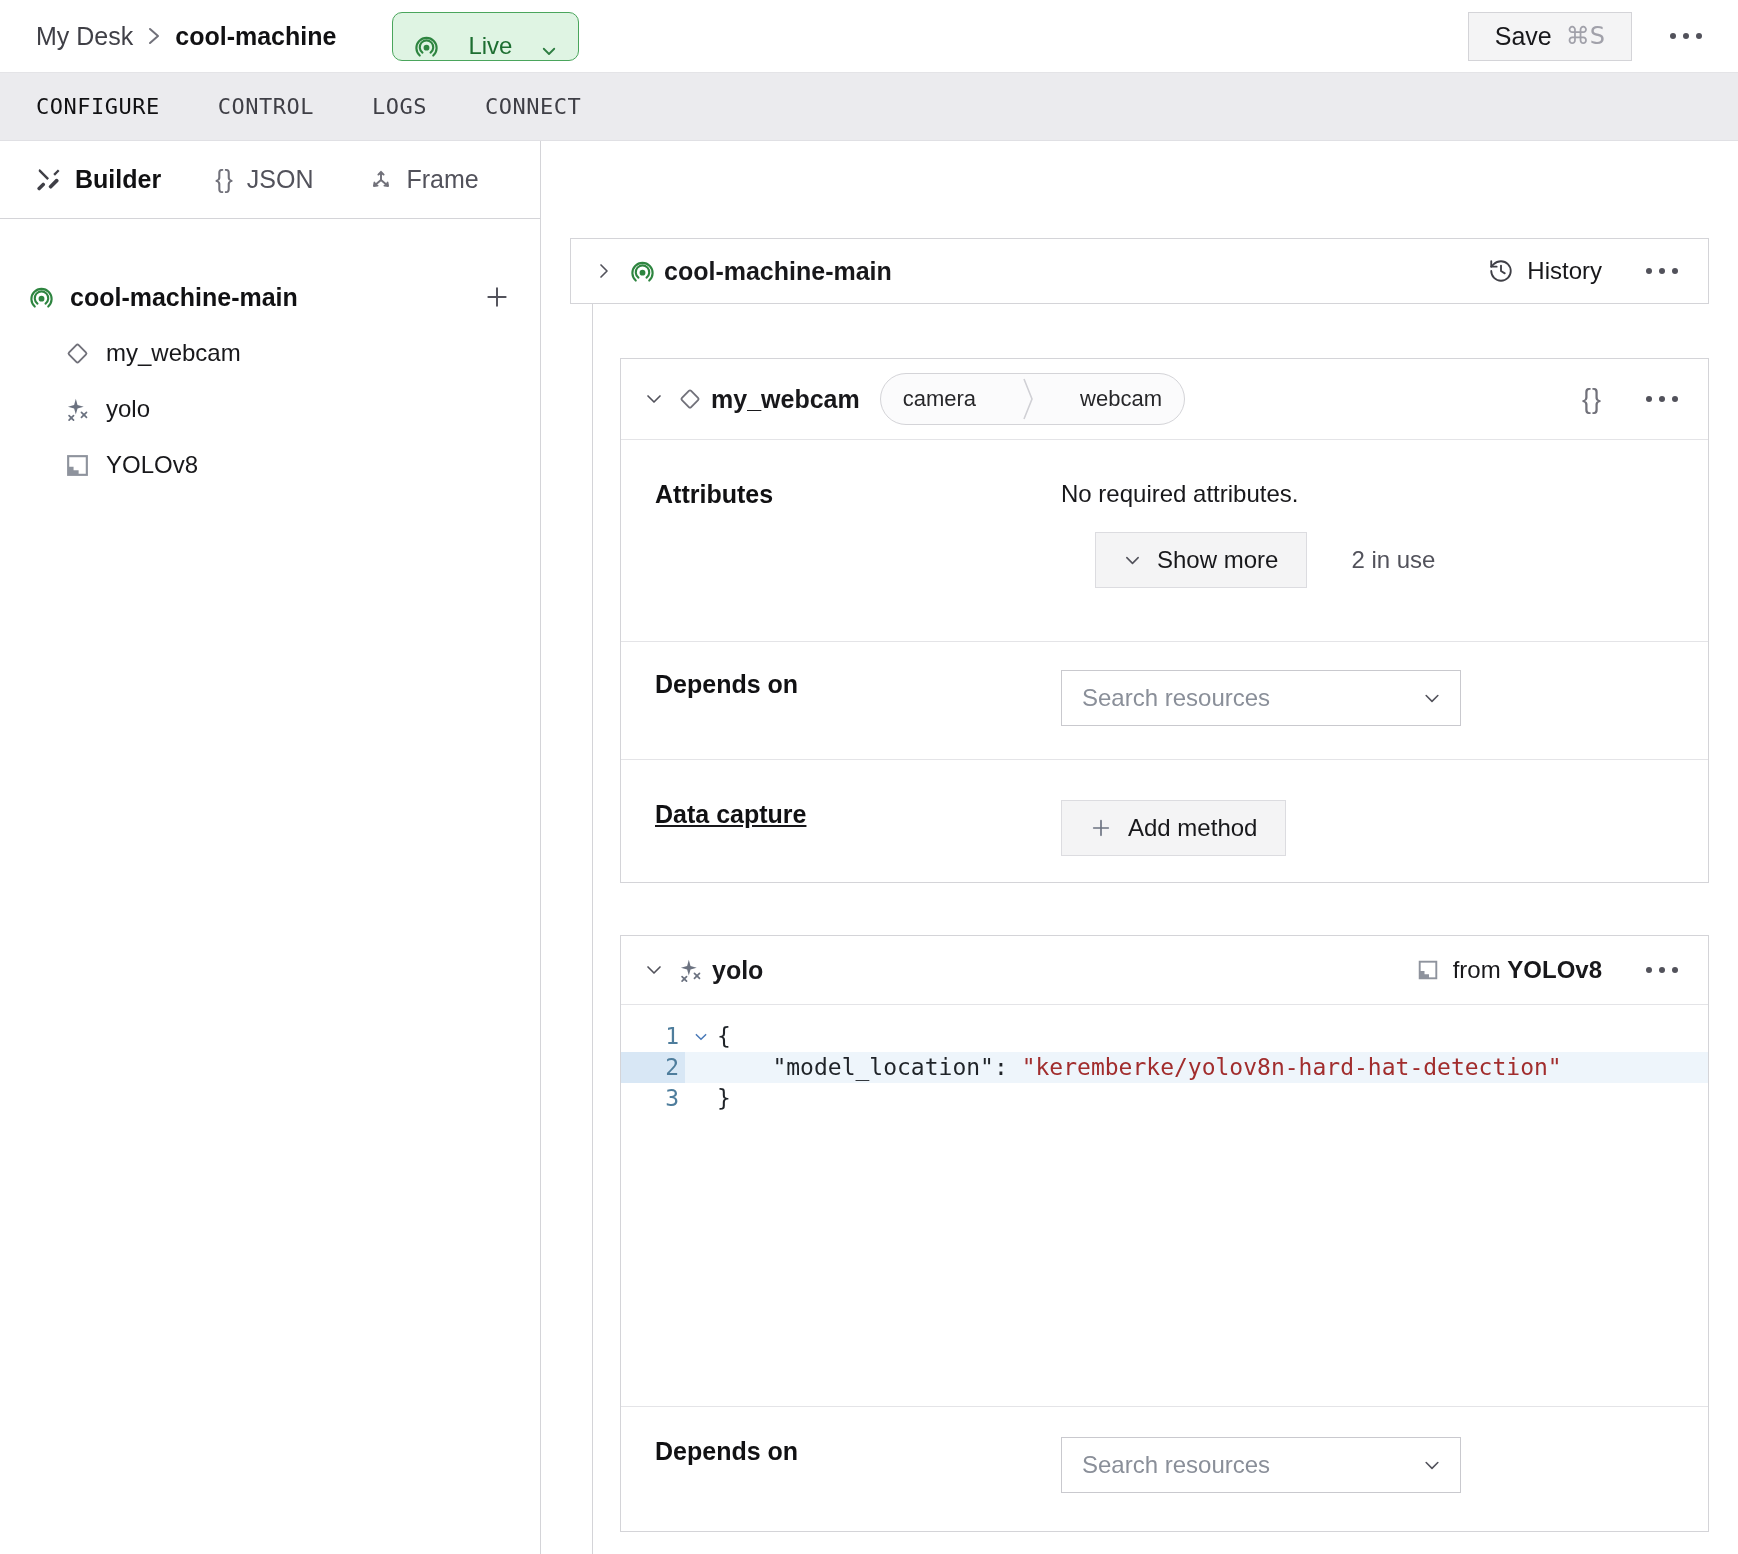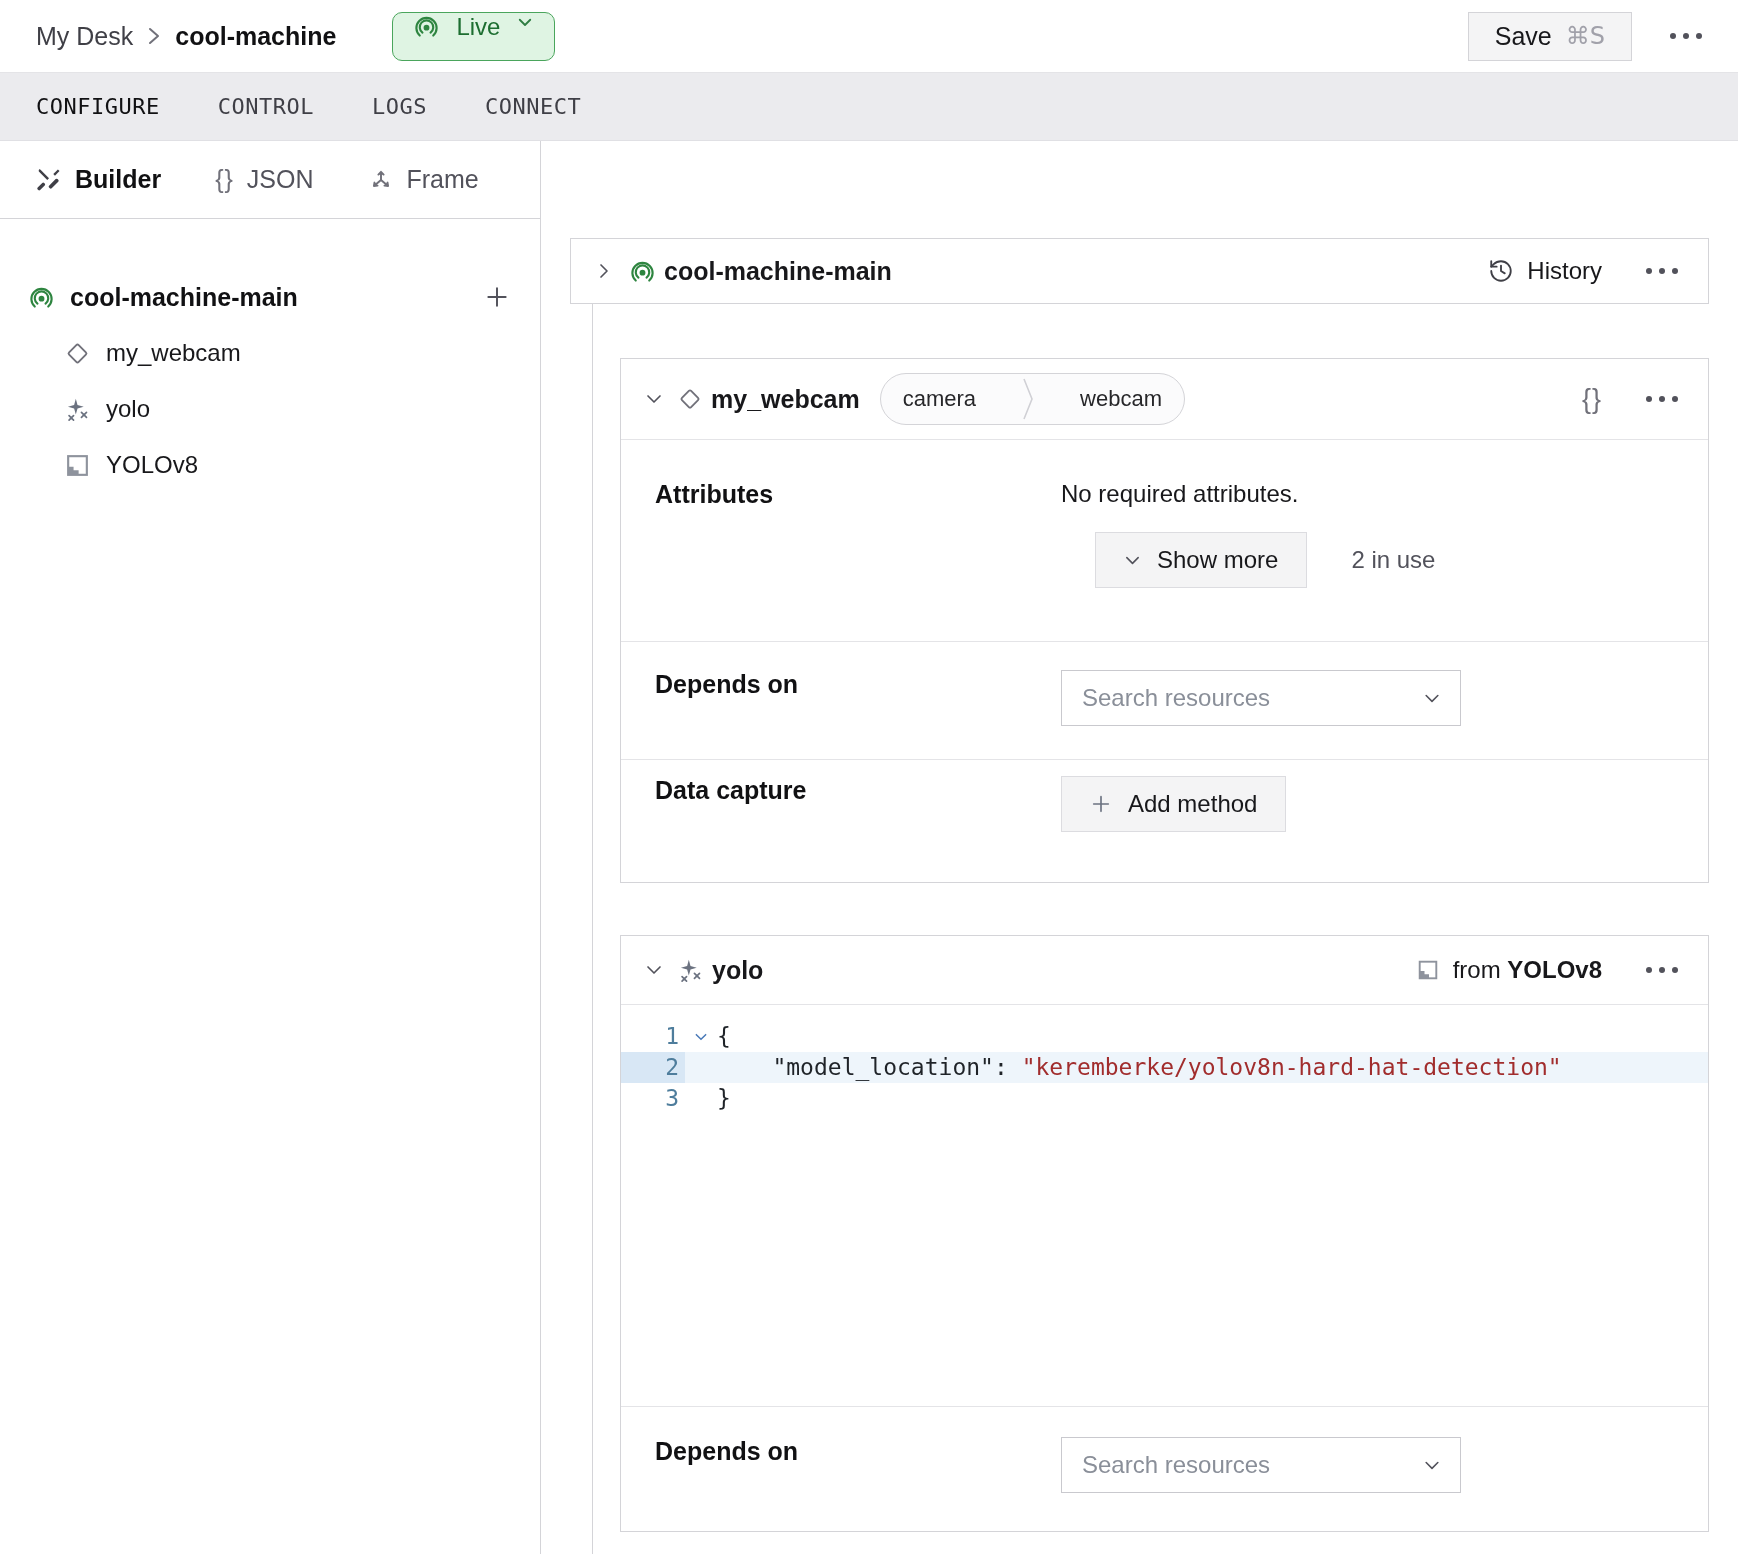--- a/index.html
+++ b/index.html
@@ -14,21 +14,21 @@
   
   .topbar {
     height:73px; display:flex; align-items:center;
     padding:0 30px 0 36px; border-bottom:1px solid #e4e4e7; background:#fff;
   }
   .crumb-parent { font-size:25px; color:#3f3f46; cursor:pointer; }
   .crumb-sep { margin:0 14px; color:#71717a; }
   .crumb-current { font-size:25px; font-weight:700; color:#111113; }
   .live-badge {
     margin-left:56px; height:49px; padding:0 20px;
-    display:flex; align-items:flex-start; gap:16px;
+    display:flex; align-items:flex-end; gap:28px;
     background:#dff4e3; border:1.5px solid #4aa55c; border-radius:10px; cursor:pointer;
   }
   .live-badge .lbl { font-size:24px; color:#1d6e31; font-weight:500; }
   .spacer { flex:1; }
   .save-btn {
     height:49px; padding:0 26px; display:flex; align-items:center; gap:14px;
     background:#f4f4f5; border:1px solid #d4d4d8; cursor:pointer;
   }
   .save-btn .s-label { font-size:25px; color:#18181b; }
   .save-btn .s-short { font-size:24px; color:#a1a1aa; font-family:"DejaVu Sans", sans-serif; }
@@ -89,21 +89,21 @@
   .pill .seg-div { color:#c6c6cb; height:52px; }
 
   .webcam-card { left:79px; top:217px; width:1089px; height:525px; }
   .yolo-card   { left:79px; top:794px; width:1089px; height:597px; }
 
   .section { border-top:1px solid #e4e4e7; display:flex; padding:0 24px 0 34px; }
   .sec-label { width:406px; flex:none; font-size:25px; font-weight:700; color:#111113; }
   .sec-body { flex:1; }
   .sec-attrs { height:202px; padding-top:40px; }
   .sec-depends { height:118px; padding-top:28px; }
-  .sec-capture { height:125px; padding-top:16px; }
+  .sec-capture { height:125px; padding-top:40px;text-decoration:underline; }
   .sec-depends2 { height:127px; padding-top:30px; }
   .empty-text { font-size:24px; color:#18181b; }
   .showmore-row { margin-top:24px; display:flex; align-items:center;padding-left:34px; }
   .gray-btn {
     height:56px; padding:0 28px; display:inline-flex; align-items:center; gap:16px;
     background:#f4f4f5; border:1px solid #dcdce0; cursor:pointer; font-size:24px; color:#18181b;
   }
   .in-use { margin-left:44px; font-size:24px; color:#52525b; }
   .select-box {
     width:400px; height:56px; border:1px solid #c9c9ce; background:#fff;

